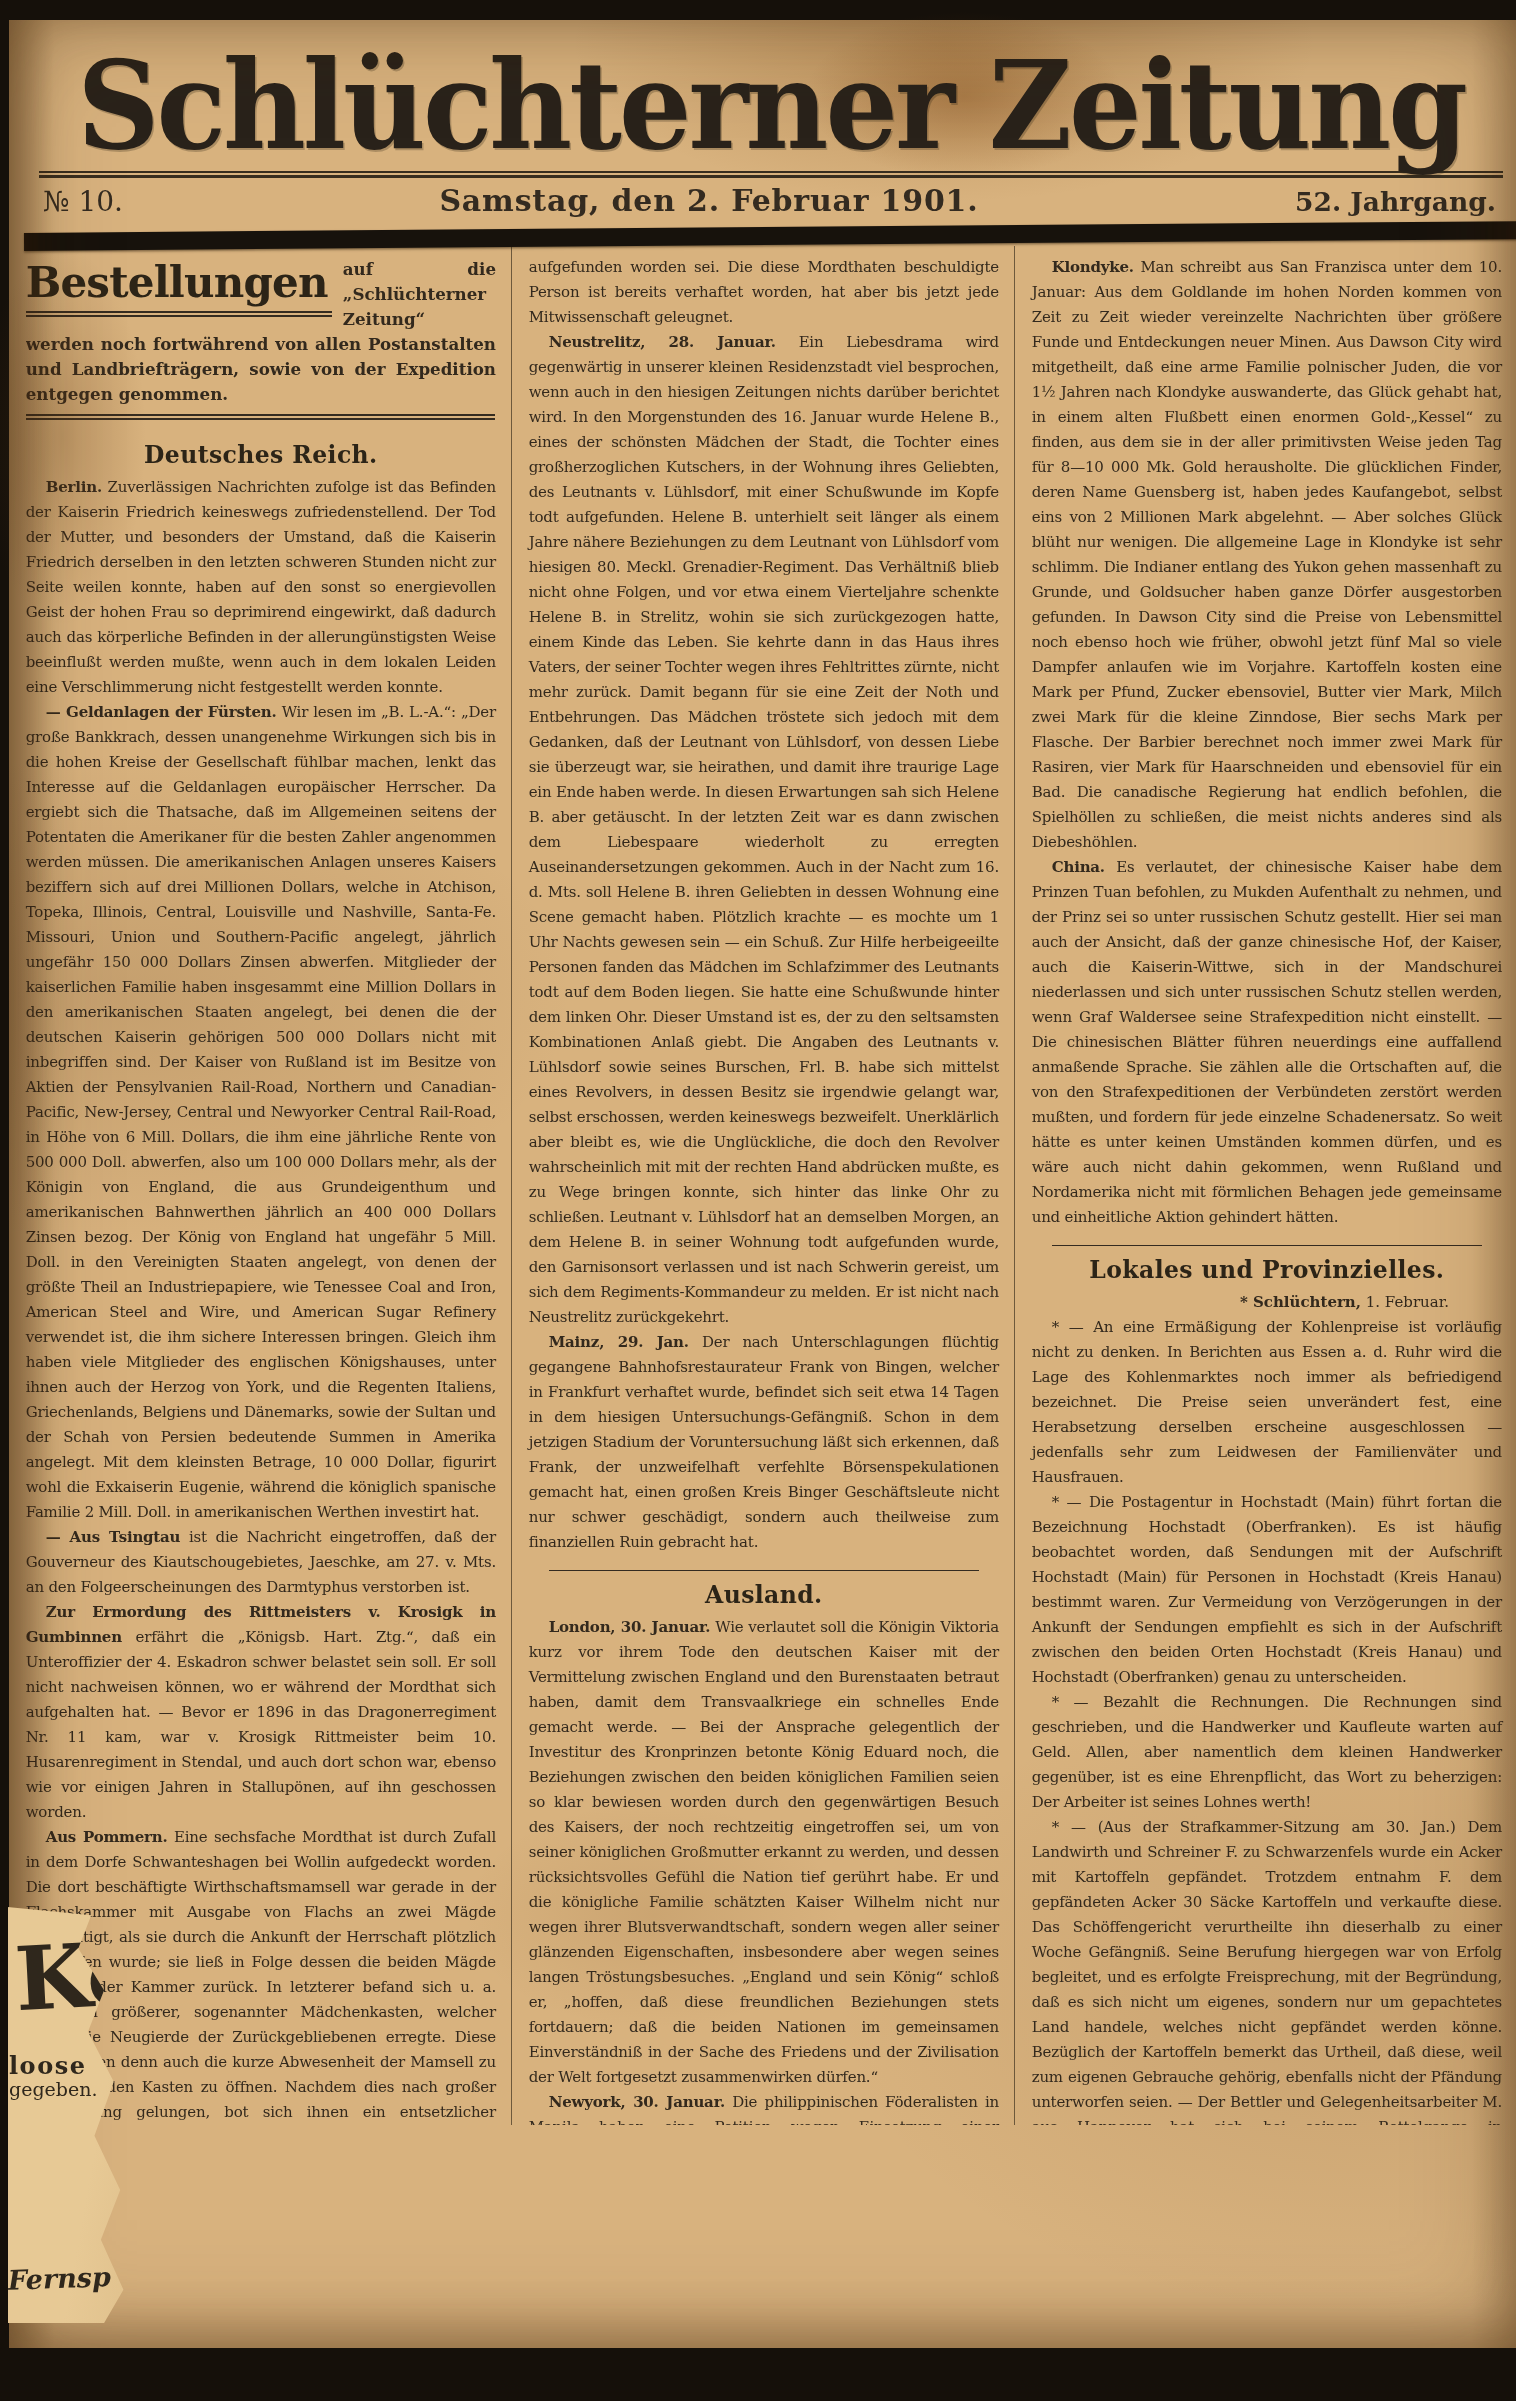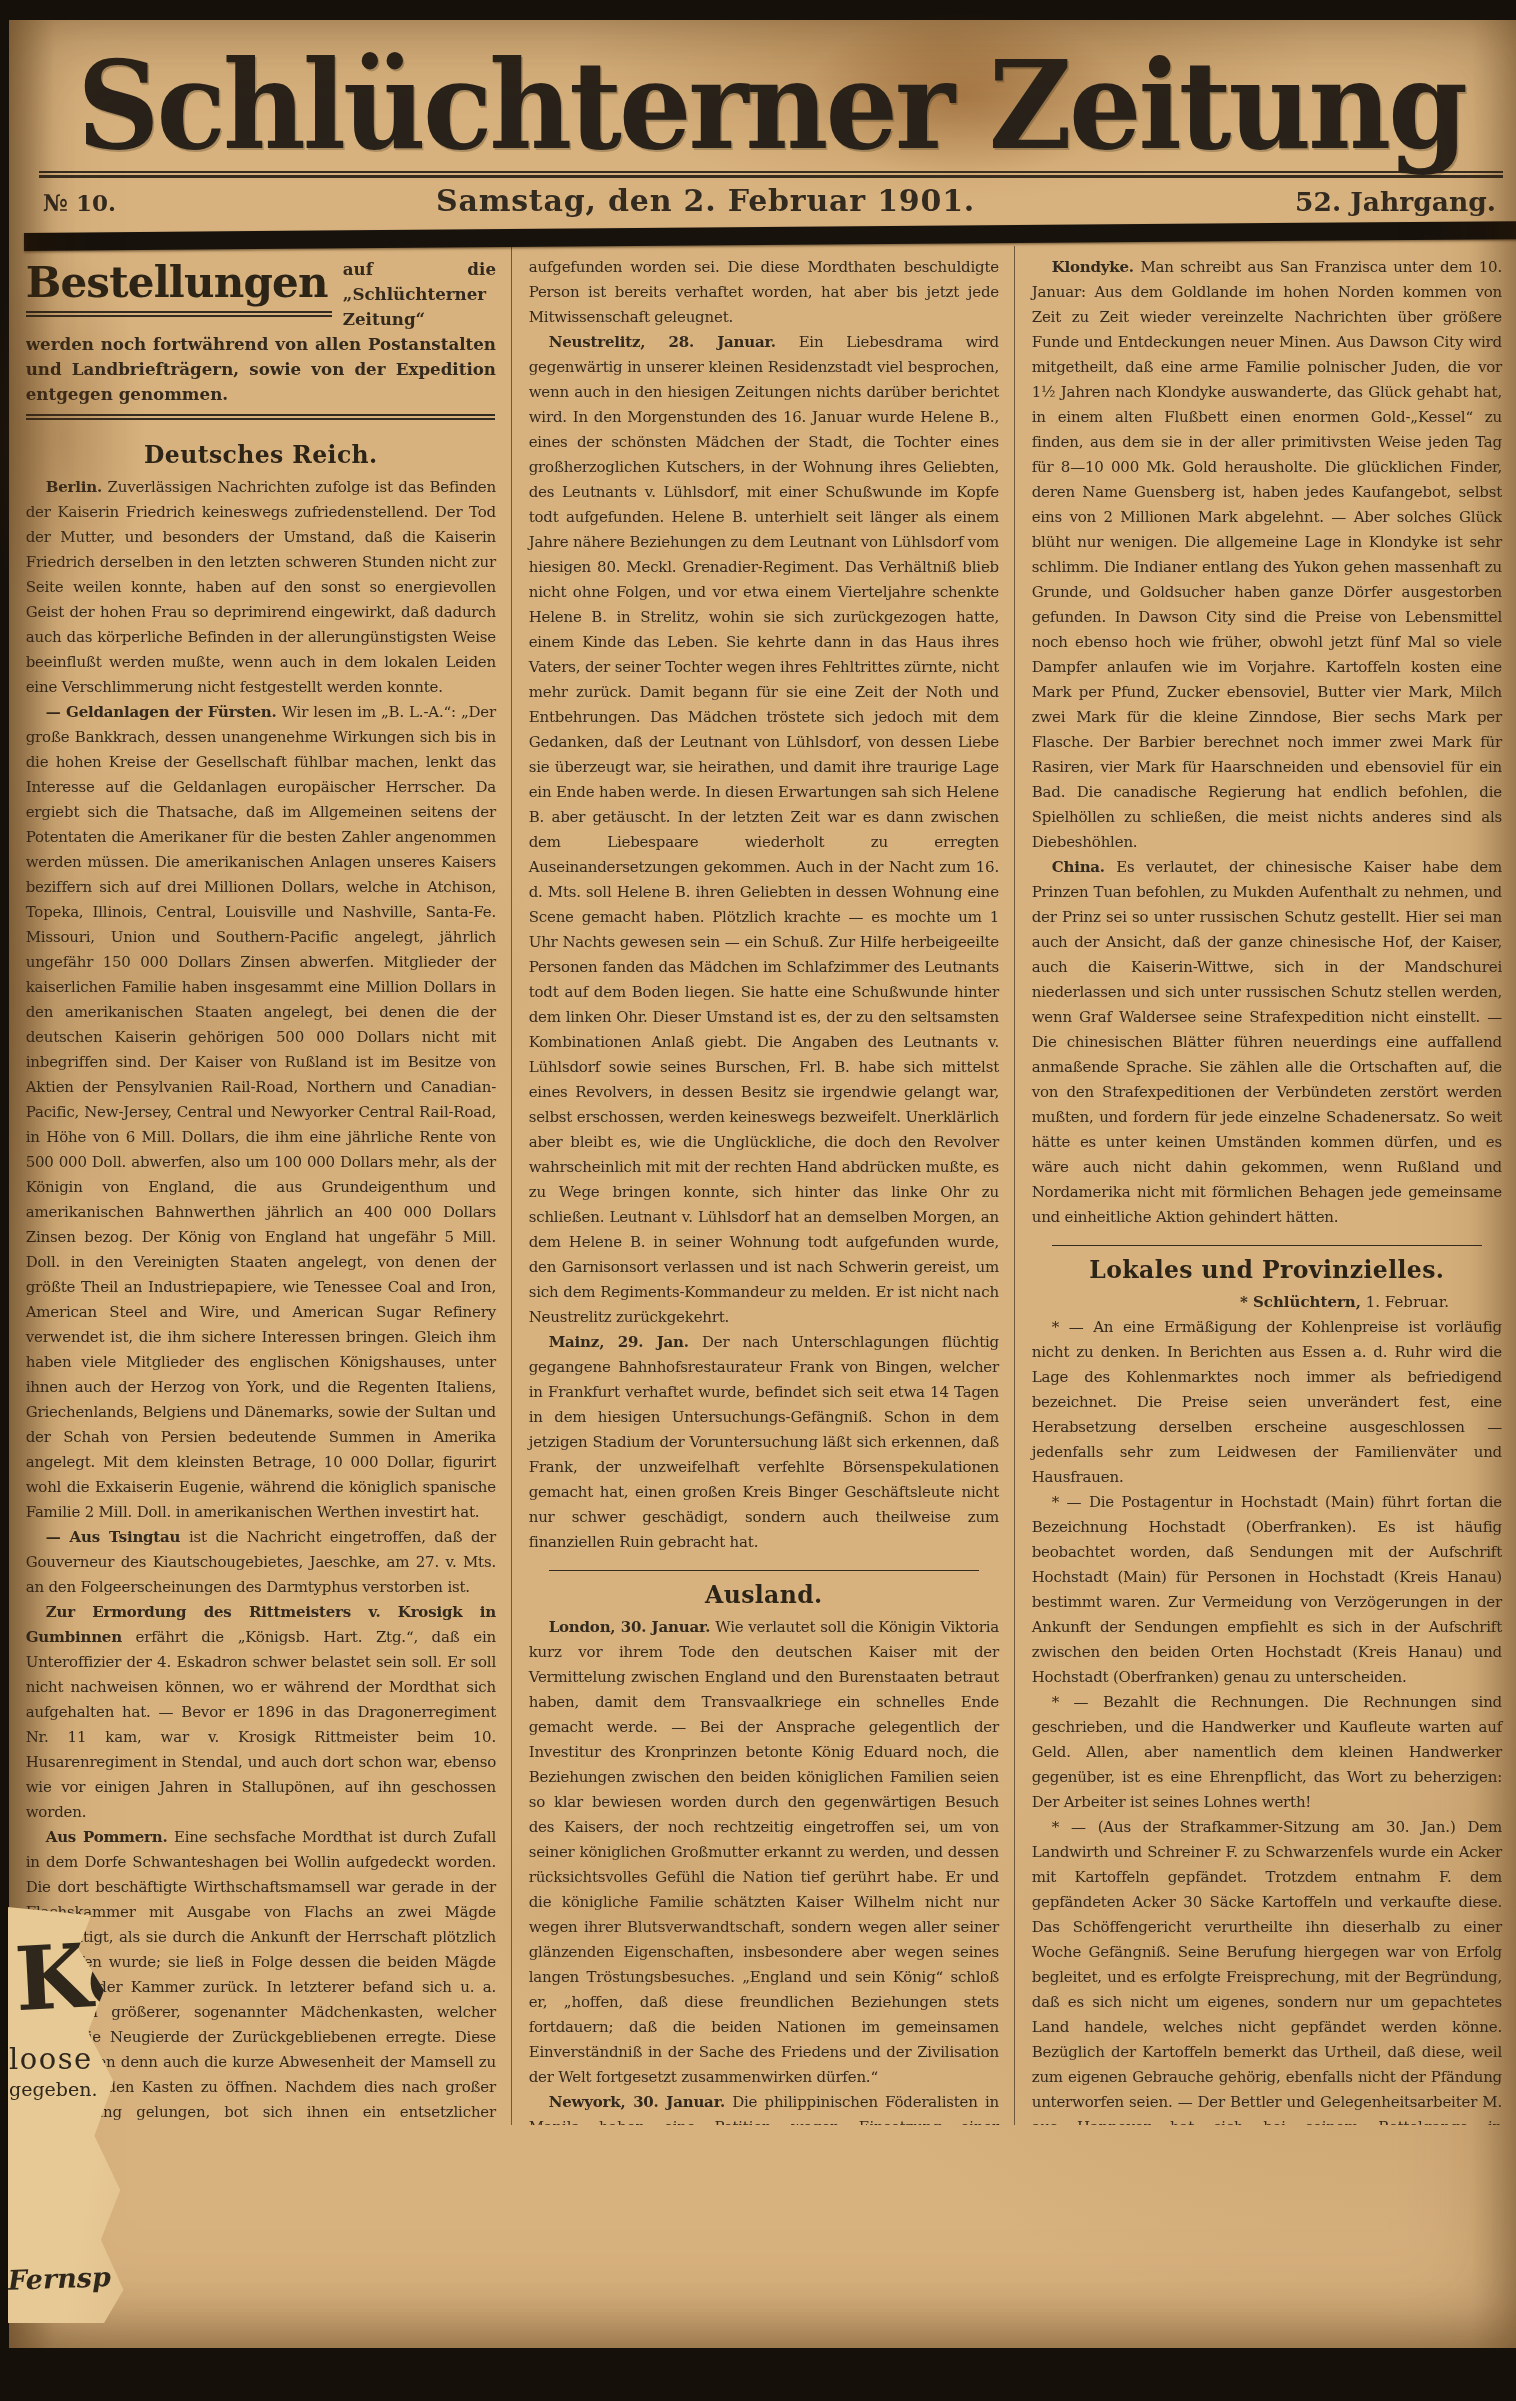--- a/index.html
+++ b/index.html
@@ -34,21 +34,21 @@
   .rule{border:0;border-top:2.3px solid #372d1f;margin:0 13.6px;}
   .rule.thin{border-top-width:0.8px;margin-top:2.3px;}
   .subtitle{
     margin:7.6px 30px 6px;text-align:center;font-weight:bold;font-size:15px;
     letter-spacing:0.2px;color:#352c20;
   }
   .daterow{
     display:flex;justify-content:space-between;align-items:baseline;
     padding:4.5px 21px 0 18px;
   }
-  .issue{font-size:23px;font-weight:bold;text-align:right;}
+  .issue{font-size:28px;font-weight:normal;text-align:right;}
   .date{font-size:30px;font-weight:bold;letter-spacing:0.8px;text-align:center;}
   .volume{font-size:26.5px;font-weight:bold;}
   .thickbar{
     height:18px;background:#17120c;margin:9px -3px 0 -1.5px;
     transform:rotate(-.45deg);
     box-shadow:0 1.5px 2.3px rgba(40,25,8,.5);
   }
   
   .columns{display:flex;height:1879px;overflow:hidden;margin-top:1.5px;}
   .col{flex:1 1 0;padding:9px 15px 0 16.7px;overflow:hidden;}
@@ -82,21 +82,21 @@
   .notice-rule{border:0;border-top:6.8px double #342b20;margin:7.6px 1.5px 10.6px 0;clear:both;}
   
   .fragment{
     position:absolute;left:-1.5px;top:1887px;width:161px;height:416px;z-index:6;
     background:linear-gradient(100deg,#e7c995 55%,#dcbc88);
     clip-path:polygon(0 0,52% 2%,44% 10%,60% 20%,50% 30%,66% 42%,54% 55%,70% 68%,58% 80%,72% 92%,60% 100%,0 100%);
     box-shadow:3.8px 0 7.6px rgba(45,28,10,.4);
     color:#2f271c;
   }
   .frag-big{position:absolute;top:16.7px;left:7.6px;font-size:88px;font-weight:bold;transform:rotate(-3deg);letter-spacing:-3px;}
-  .frag-loose{position:absolute;top:135px;left:1.5px;font-size:29px;font-weight:normal;letter-spacing:1.5px;}
+  .frag-loose{position:absolute;top:144px;left:1.5px;font-size:24px;font-weight:bold;letter-spacing:1.5px;}
   .frag-gegeben{position:absolute;top:171px;left:1.5px;font-size:19px;}
   .frag-fernsp{position:absolute;top:356px;left:0;font-size:27px;font-weight:bold;font-style:italic;transform:rotate(-2deg);}
   .stain{position:absolute;pointer-events:none;}
   .stain1{top:-7.6px;left:796px;width:318px;height:167px;background:radial-gradient(closest-side,rgba(120,65,15,.38),rgba(120,65,15,0));}
   .stain2{top:227px;left:-30px;width:167px;height:379px;background:radial-gradient(closest-side,rgba(100,60,20,.25),rgba(100,60,20,0));}
   .stain3{top:1782px;left:455px;width:379px;height:227px;background:radial-gradient(closest-side,rgba(110,70,25,.12),rgba(110,70,25,0));}
 </style>
 </head>
 <body>
 

